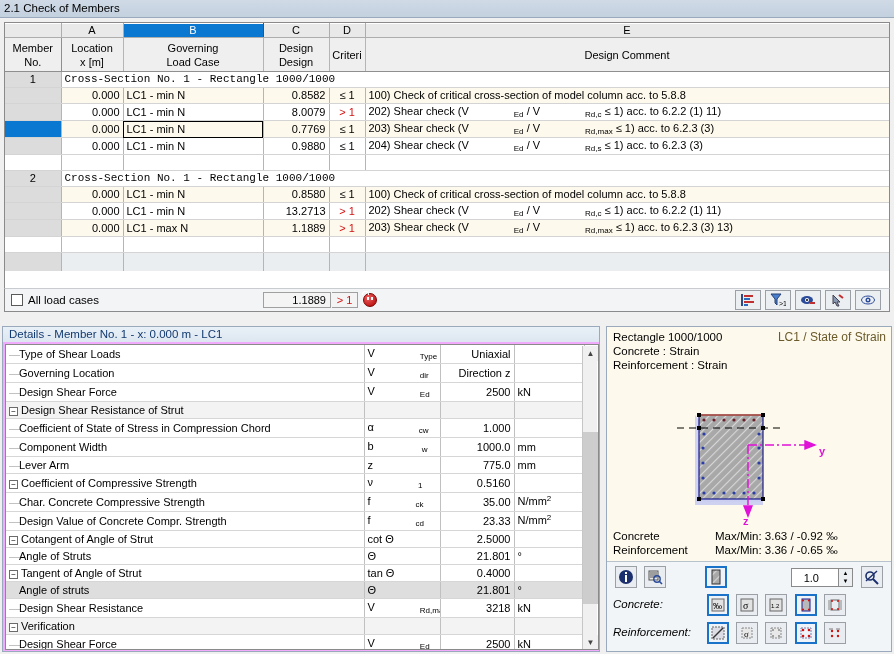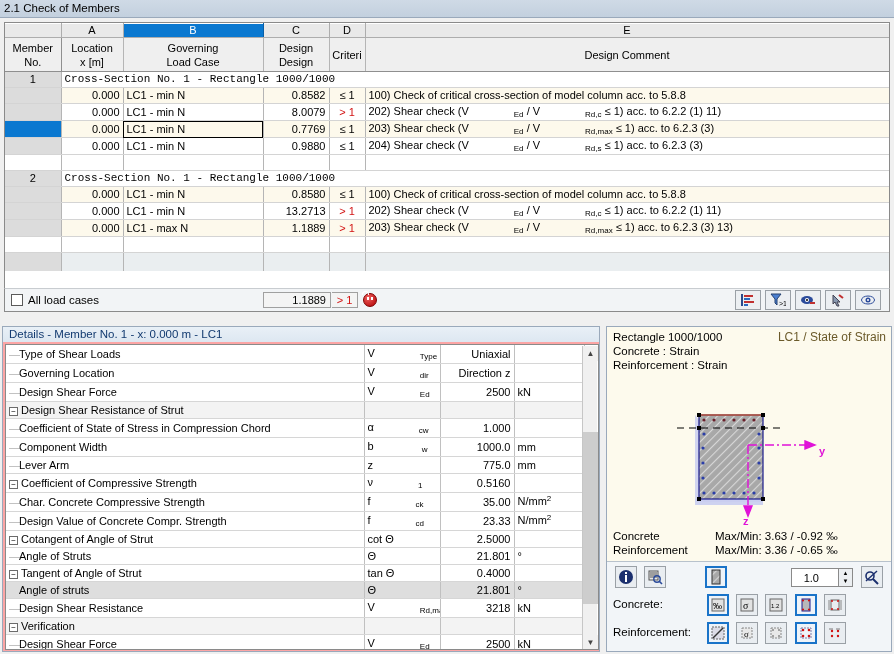--- a/index.html
+++ b/index.html
@@ -155,21 +155,21 @@
 
   .tbtns { position: absolute; right: 8px; display: flex; gap: 4px; }
   .tbtn {
     width: 26px; height: 20px; background: #eceff2;
     border: 1px solid #9aa0a6; display: flex; align-items: center; justify-content: center;
   }
 
   
   .detailpanel {
     position: absolute; left: 2px; top: 326px; width: 598px; height: 326px;
-    background: #fca5a5;
+    background: #f0abfc;
     border: 1px solid #9aa9bb;
   }
   .detailhdr {
     height: 15px; line-height: 14px; padding-left: 6px;
     color: #123a70; font-size: 11.5px;
     background: linear-gradient(#e9f0f7, #dde7f1);
   }
   .dtablewrap {
     position: absolute; left: 2px; top: 17px; width: 594px; height: 306px;
     border: 1px solid #8a8a8a; background: #fff; overflow: hidden;
@@ -245,21 +245,21 @@
     width: 48px; height: 19px; background: #fff; border: 1px solid #8a8a8a;
     text-align: right; padding-right: 19px; line-height: 18px; font-size: 11px;
     display: inline-block; vertical-align: middle;
   }
   .spin {
     display: inline-flex; flex-direction: column; vertical-align: middle;
     width: 14px; height: 19px; border: 1px solid #8a8a8a; border-left: none; background: #eceff2;
   }
   .spin div { flex: 1; display: flex; align-items: center; justify-content: center; font-size: 6px; }
   .legendrow { position: absolute; font-size: 11.5px; }
-  .legendrow .lbl { position: absolute; left: 6px; top: 4px; width: 96px; }
+  .legendrow .lbl { position: absolute; left: 6px; top: 4px; width: 96px; font-style: italic; }
   .iconset { position: absolute; left: 100px; top: 0; }
   .iconset .gbtn { margin-right: 4px; }
 </style>
 </head>
 <body>
 
 <div id="app">
 
   <div class="titlebar">
     <span>2.1 Check of Members</span>

